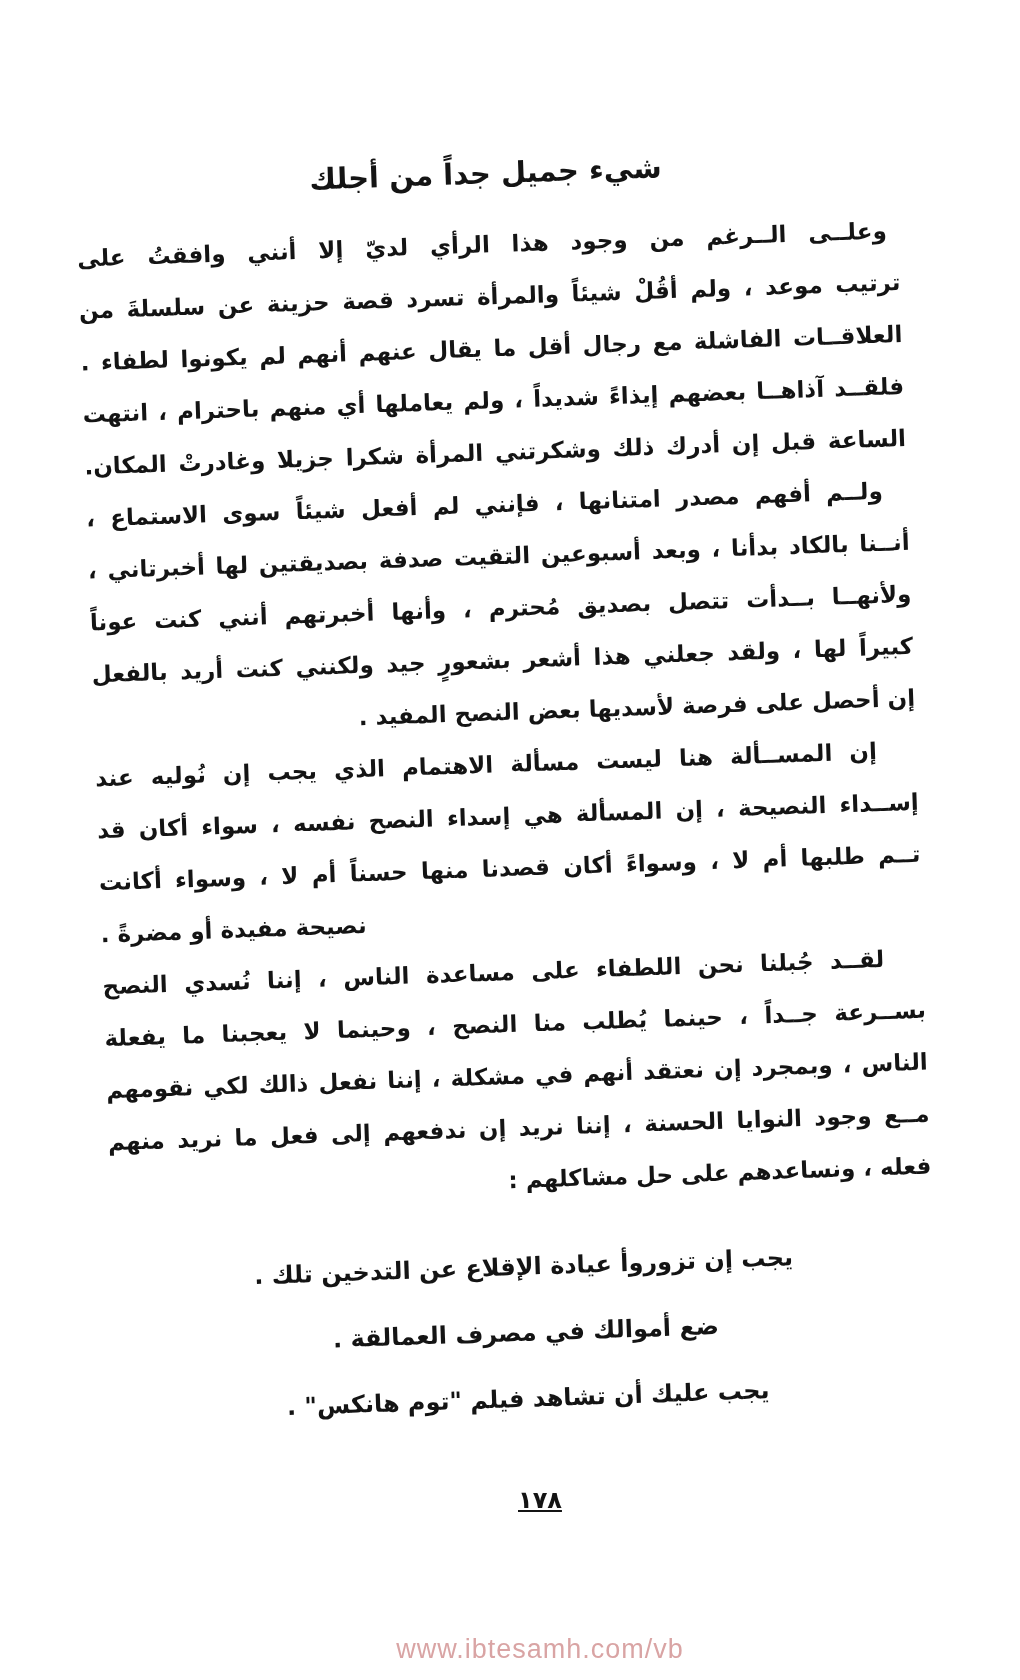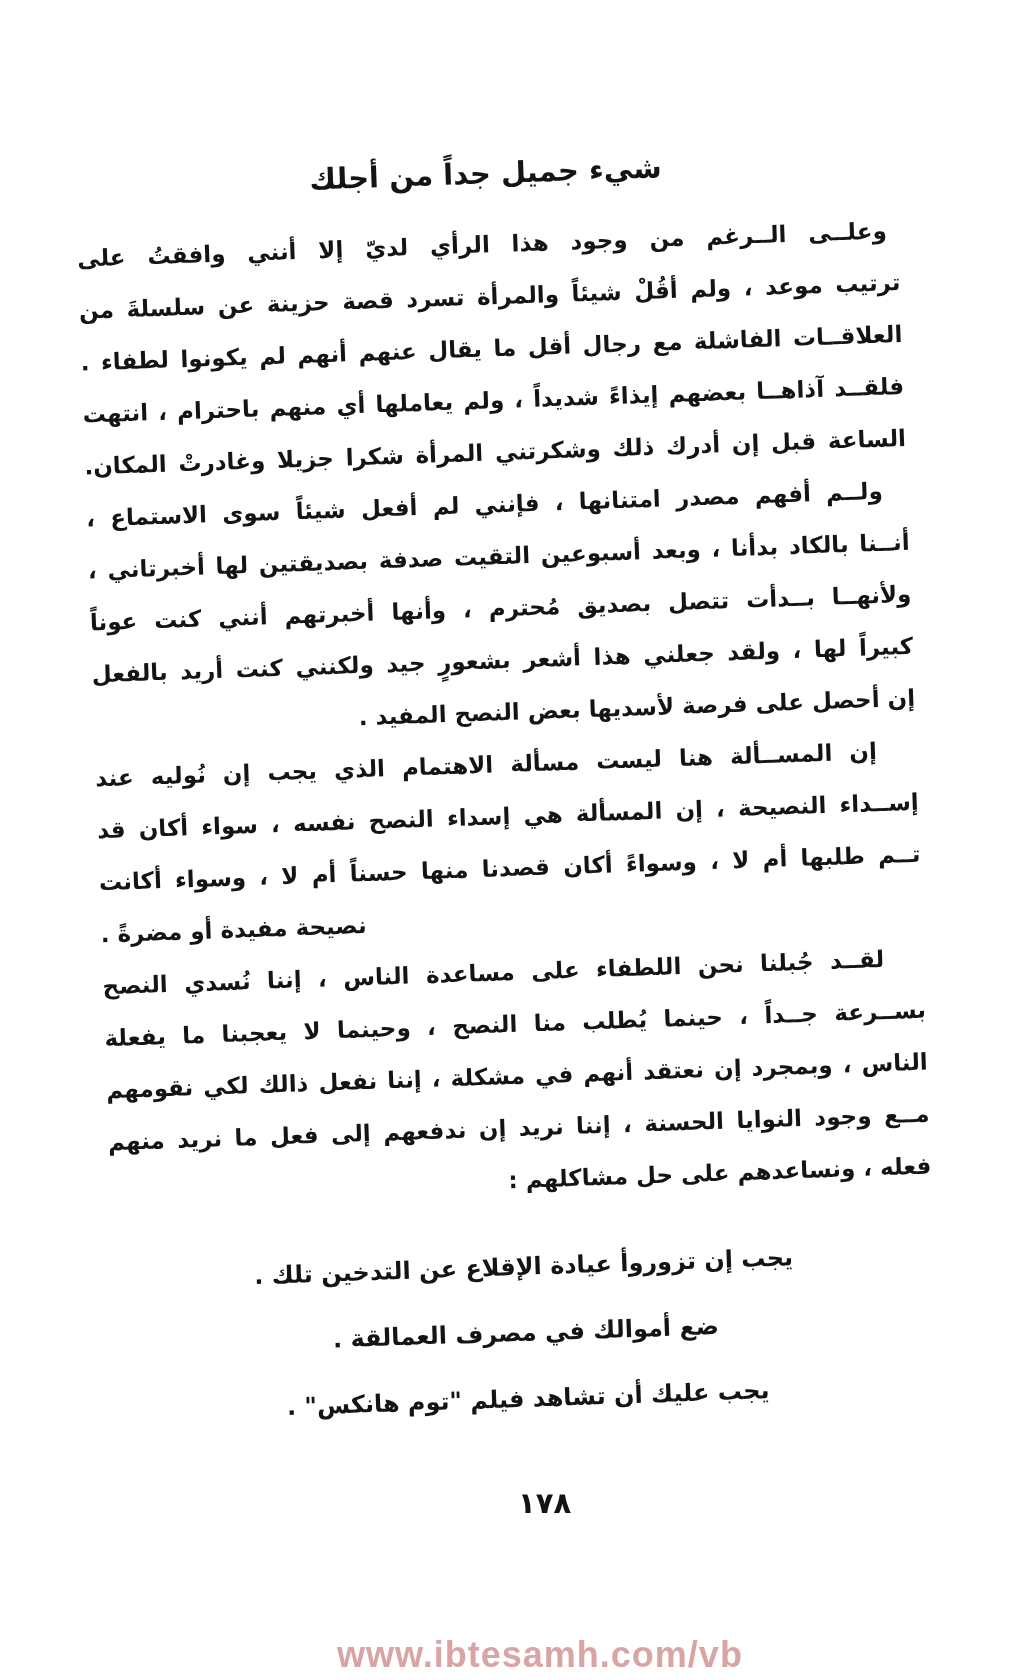--- a/index.html
+++ b/index.html
@@ -58,33 +58,34 @@
     font-size: 24px;
     line-height: 66px;
     height: 66px;
     font-weight: 700;
     color: #141414;
   }
   .page-number {
     position: absolute;
     left: 518px;
     top: 1486px;
-    font-size: 29px;
+    font-size: 24px;
     font-weight: 700;
     color: #141414;
     direction: rtl;
+    text-decoration: underline;
   }
   .watermark {
     position: absolute;
     left: 50%;
     top: 1634px;
     transform: translateX(-50%) translateX(30px);
     font-family: "Liberation Sans", sans-serif;
-    font-size: 36px;
-    font-weight: 700;
+    font-size: 27px;
+    font-weight: 400;
     letter-spacing: 1px;
     color: #d9a4a4;
     white-space: nowrap;
   }
 </style>
 </head>
 <body>
 
 <div class="page">
 

